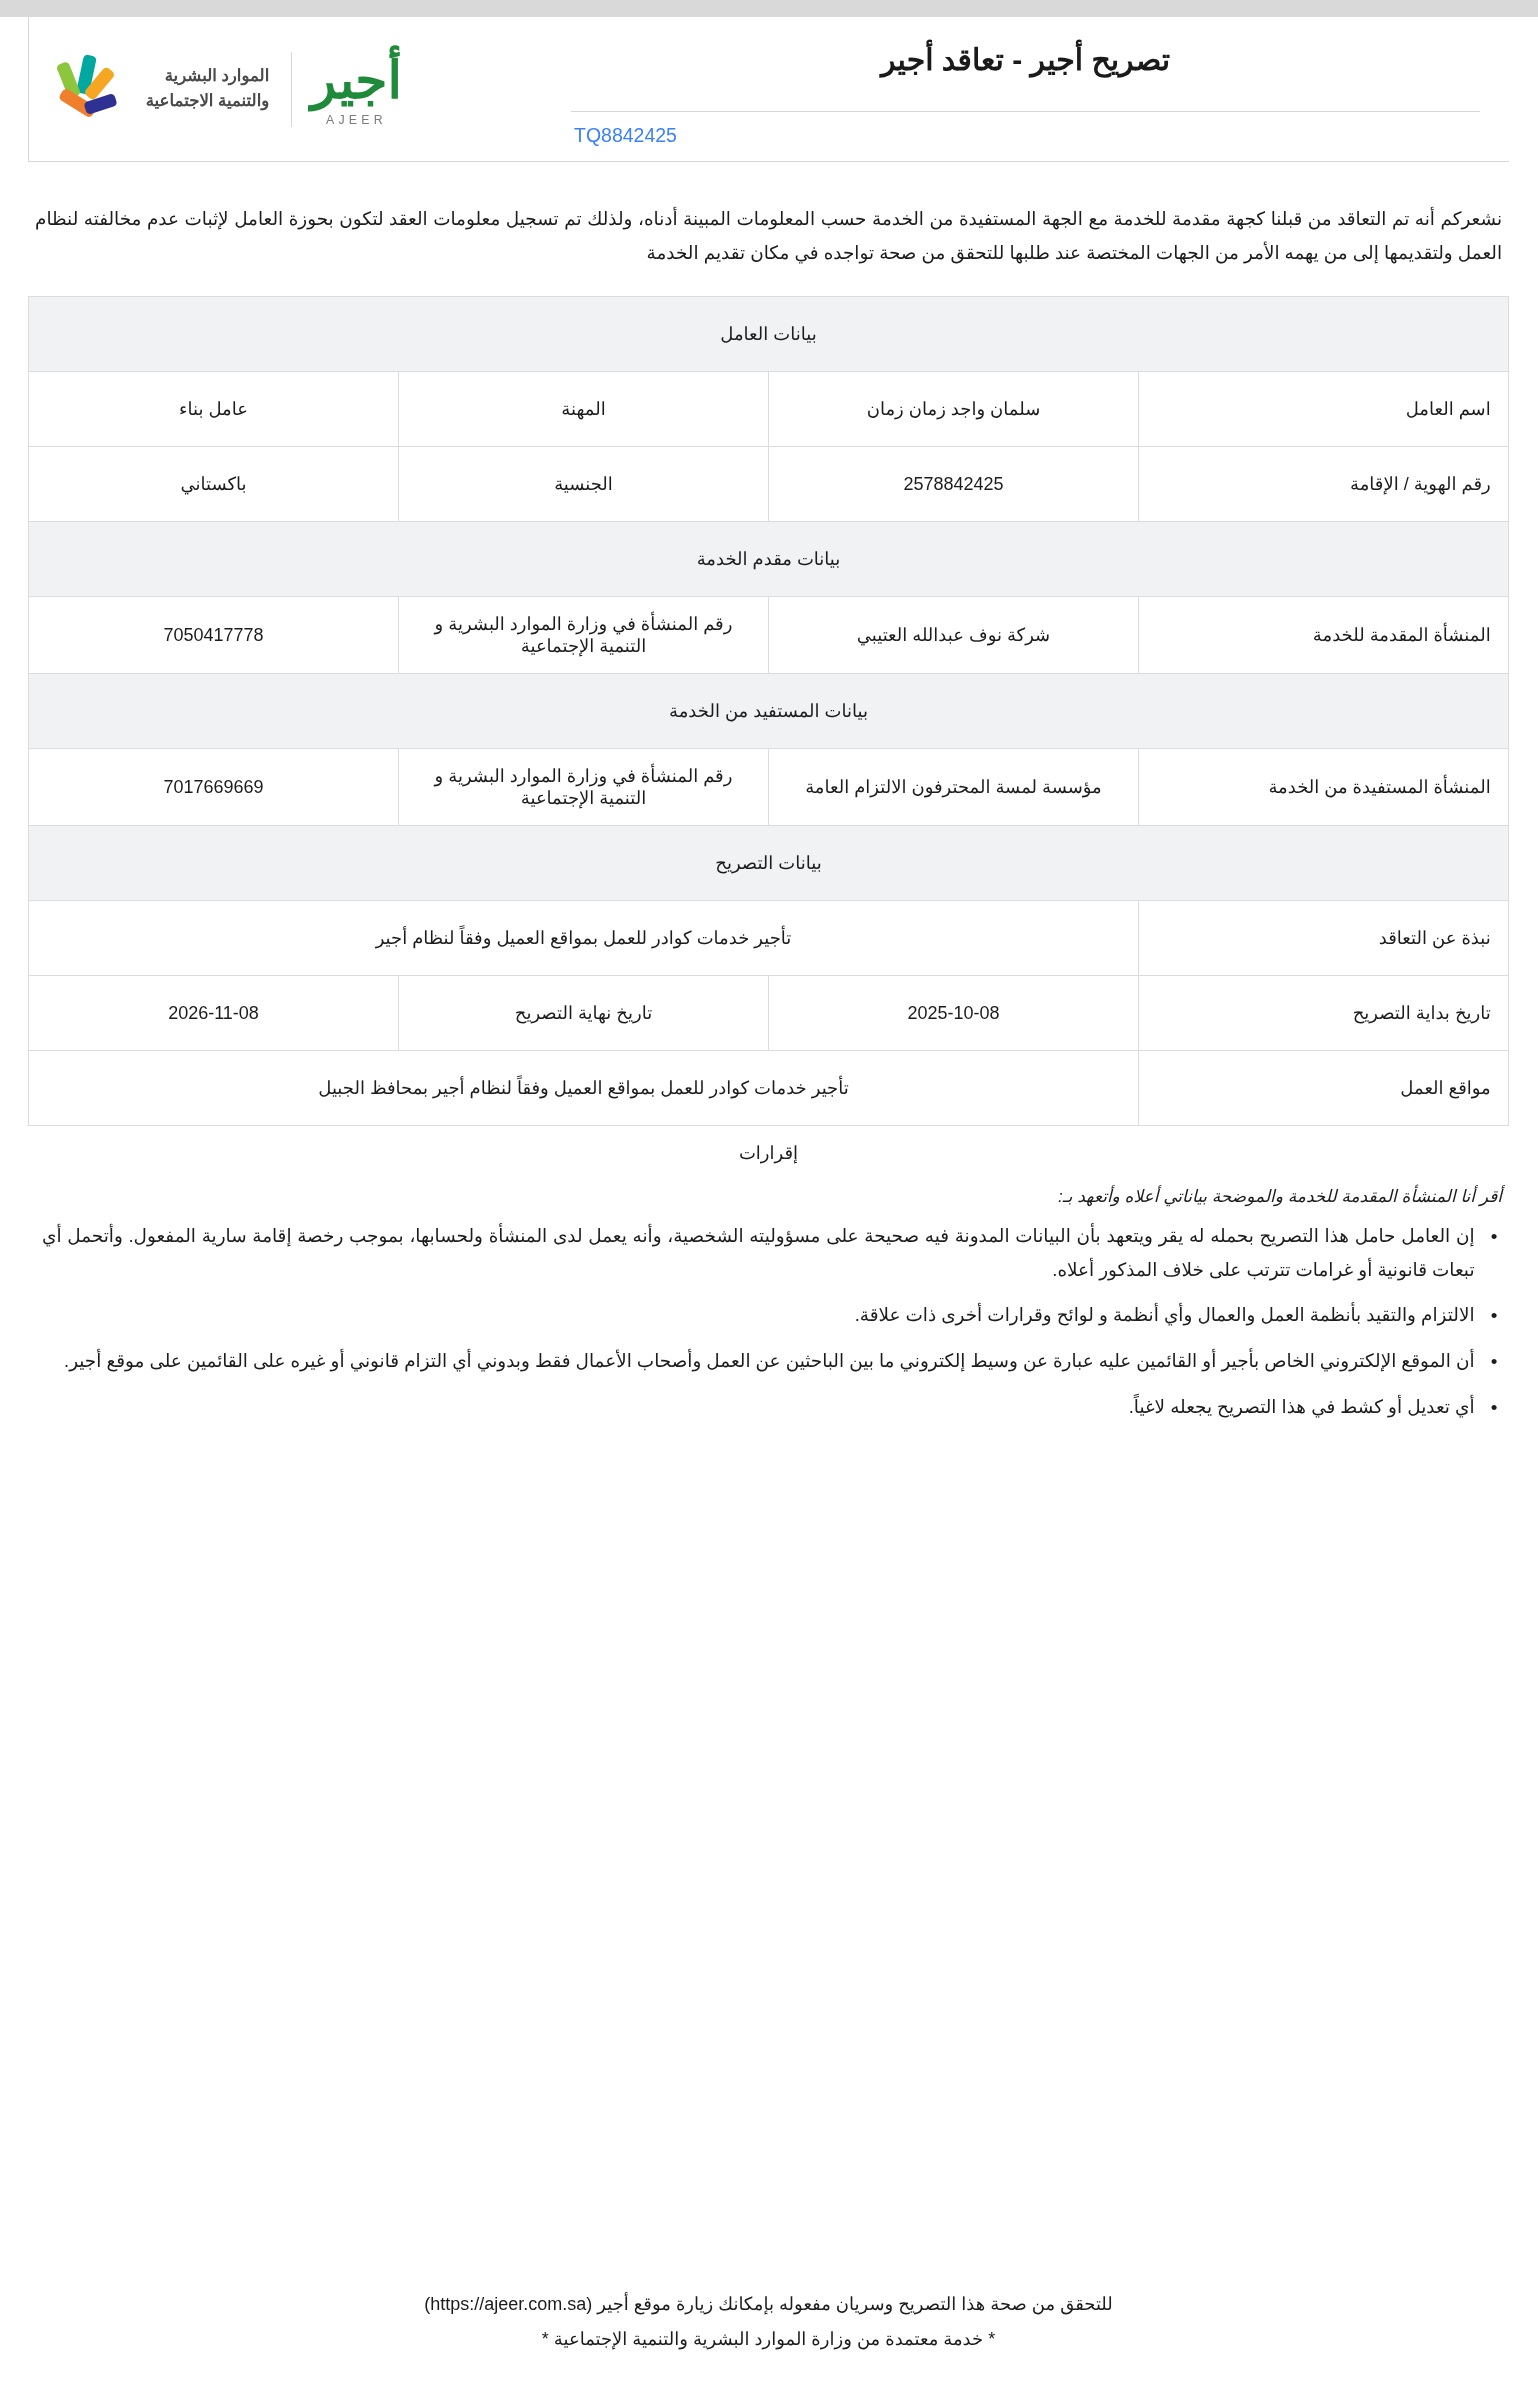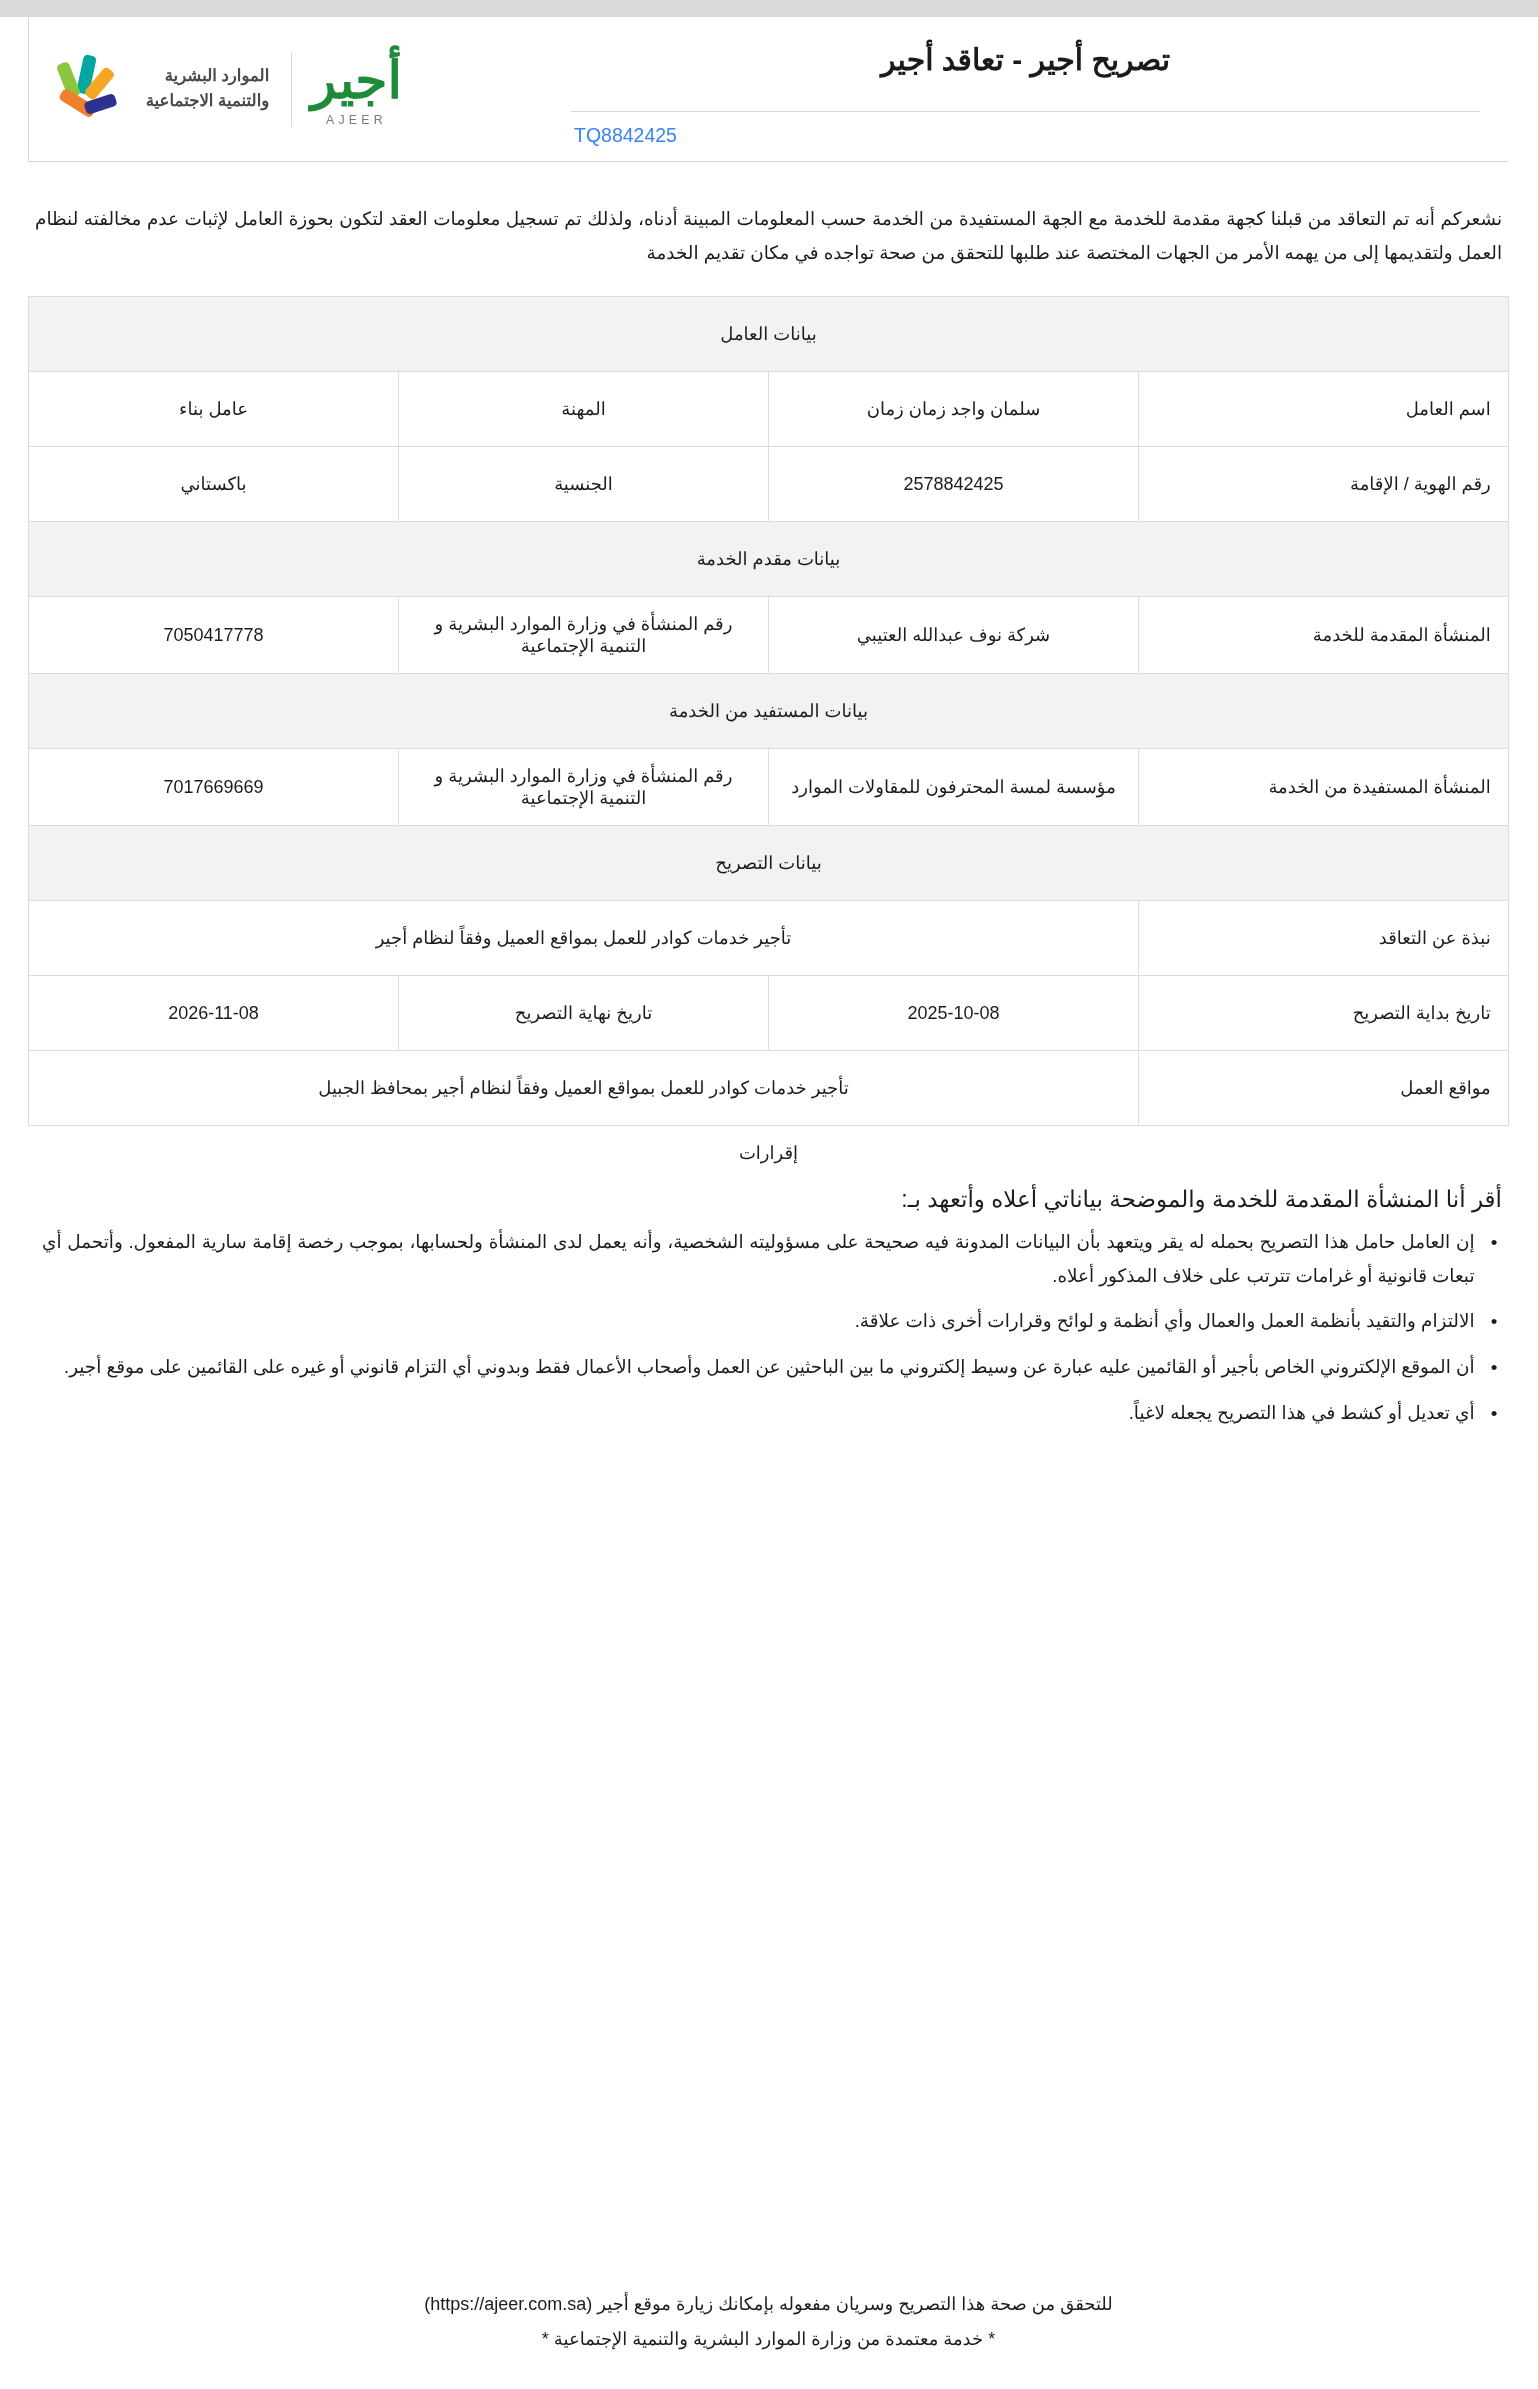--- a/index.html
+++ b/index.html
@@ -165,23 +165,24 @@
 
   
   .decl-title {
     text-align: center;
     font-size: 18px;
     margin: 16px 0 21.7px 0;
     color: #1c1c1c;
   }
   .decl-lead {
     margin: 0 36px 11.6px 36px;
-    font-size: 23px;
+    font-size: 17px;
     color: #1c1c1c;
     text-align: right;
+    font-style: italic;
   }
   ul.decl {
     margin: 0 36px 0 43px;
     padding: 0 24.6px 0 0;
     list-style: none;
   }
   ul.decl li {
     position: relative;
     font-size: 18.4px;
     line-height: 1.85;
@@ -274,21 +275,21 @@
         <td class="value">شركة نوف عبدالله العتيبي</td>
         <td class="label2">رقم المنشأة في وزارة الموارد البشرية و التنمية الإجتماعية</td>
         <td class="value2 num">7050417778</td>
       </tr>
 
       <tr>
         <td class="section" colspan="4">بيانات المستفيد من الخدمة</td>
       </tr>
       <tr>
         <td class="label">المنشأة المستفيدة من الخدمة</td>
-        <td class="value">مؤسسة لمسة المحترفون للمقاولات الموارد</td>
+        <td class="value">مؤسسة لمسة المحترفون الالتزام العامة</td>
         <td class="label2">رقم المنشأة في وزارة الموارد البشرية و التنمية الإجتماعية</td>
         <td class="value2 num">7017669669</td>
       </tr>
 
       <tr>
         <td class="section" colspan="4">بيانات التصريح</td>
       </tr>
       <tr>
         <td class="label">نبذة عن التعاقد</td>
         <td class="value" colspan="3">تأجير خدمات كوادر للعمل بمواقع العميل وفقاً لنظام أجير</td>

